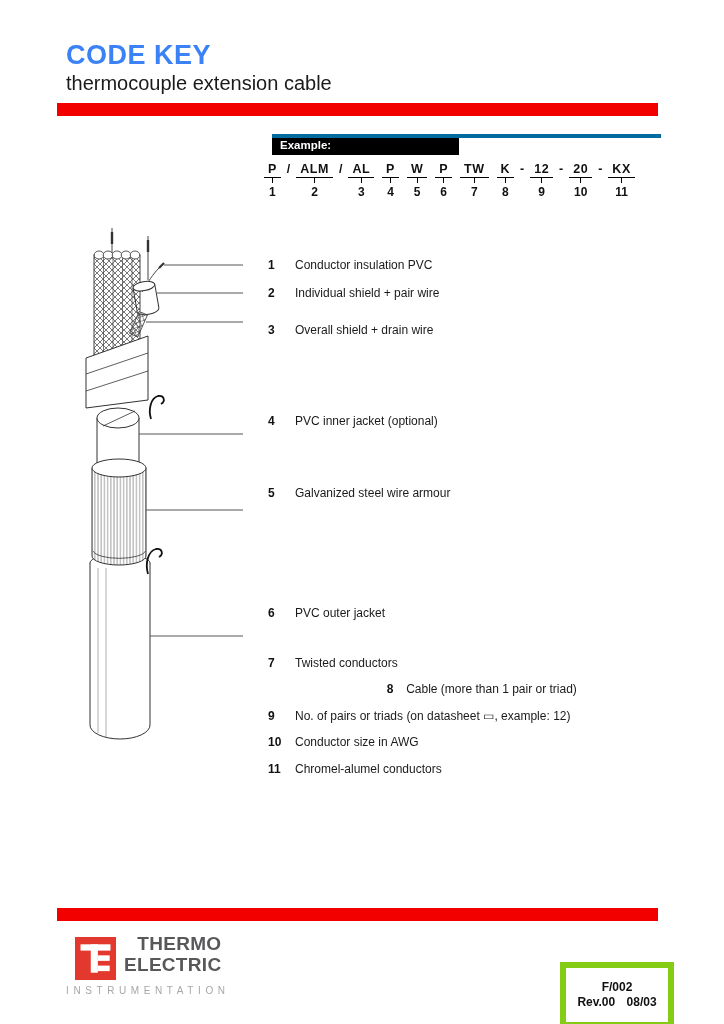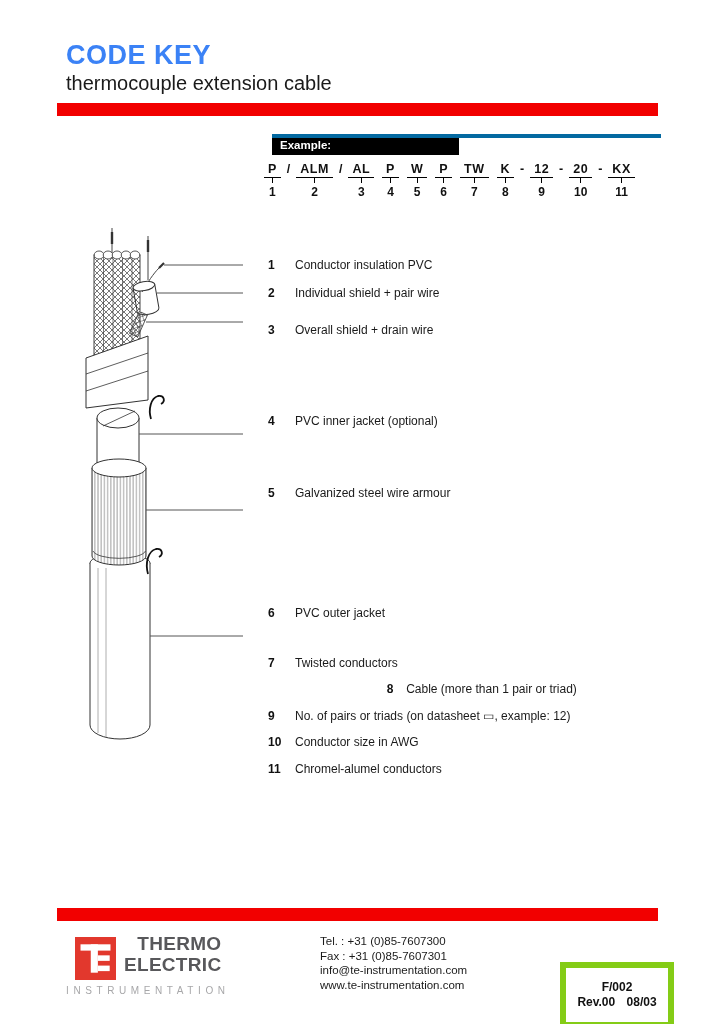--- a/index.html
+++ b/index.html
@@ -206,26 +206,20 @@
       <rect x="29" y="23" width="15" height="7" fill="#fff"></rect>
       <rect x="29" y="36" width="15" height="7" fill="#fff"></rect>
     </svg>
   </div>
   <div class="logo-text">
     <div>THERMO</div>
     <div>ELECTRIC</div>
   </div>
   <div class="logo-sub">INSTRUMENTATION</div>
 
-  <div class="contact">
-    <div>Tel. : +31 (0)85-7607300</div>
-    <div>Fax : +31 (0)85-7607301</div>
-    <div>info@te-instrumentation.com</div>
-    <div>www.te-instrumentation.com</div>
-  </div>
 
   <div class="revbox">
     <div>F/002</div>
     <div class="rev-line">
       <span>Rev.00</span>
       <span>08/03</span>
     </div>
   </div>
 
 </div>

